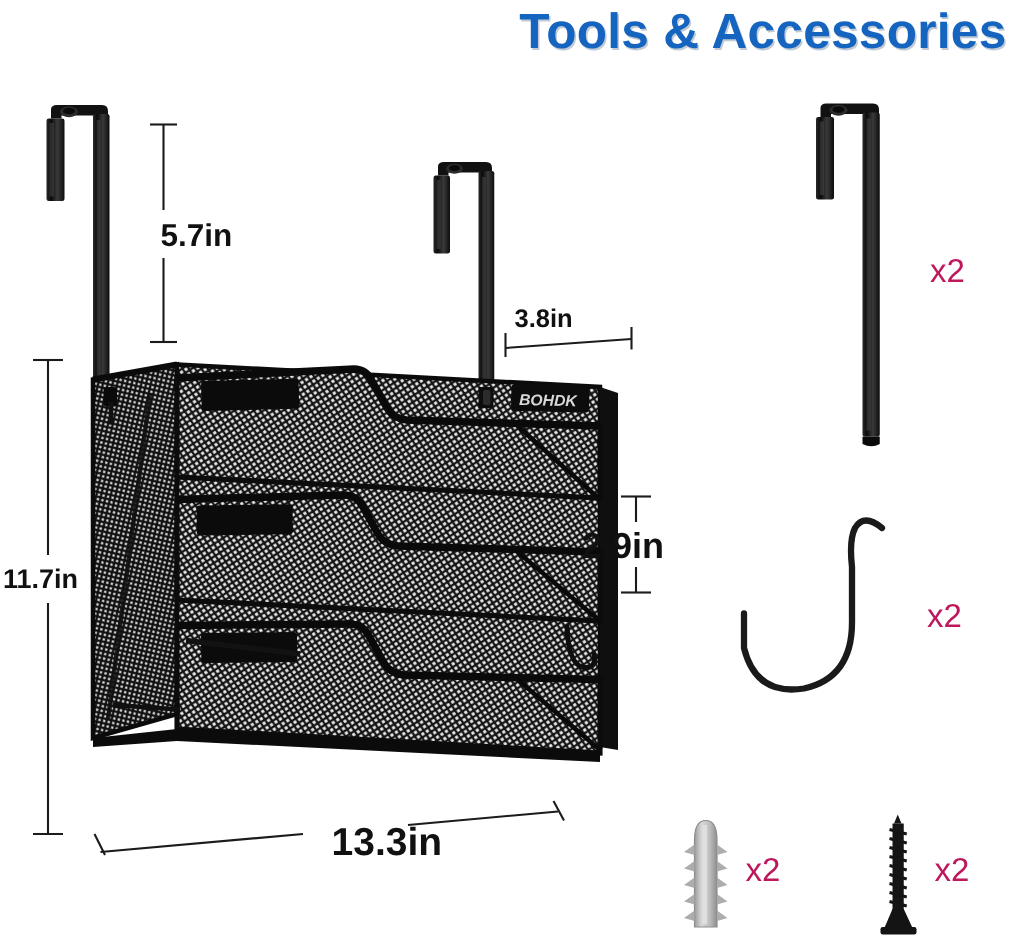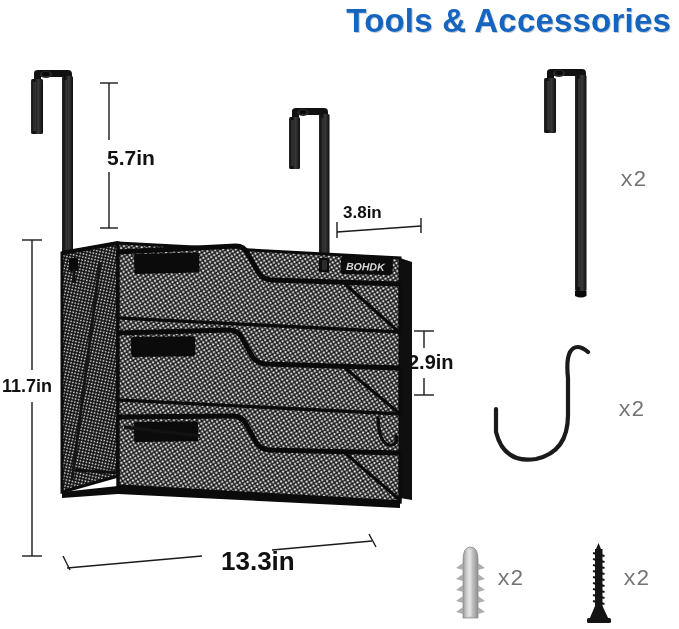--- a/index.html
+++ b/index.html
@@ -23,26 +23,26 @@
   
   .dimtxt{
     position:absolute;
     font-family:"Liberation Sans Narrow","Liberation Sans",sans-serif;
     font-weight:bold; color:#111; white-space:nowrap;
   }
   #d-57{left:85px; top:146px; font-size:21px;margin-left:22px;}
   #d-117{left:2px;  top:376px; font-size:18px;}
   #d-133{left:221px;top:546px; font-size:26px;}
   #d-38{left:343px; top:203px; font-size:17px;}
-  #d-29{left:408px; top:351px; font-size:20px;}
+  #d-29{left:388px; top:351px; font-size:24px;}
 
   
   .qty{
-    position:absolute; font-size:22px; color:#737373;
-    font-family:Liberation Mono, monospace; white-space:nowrap;
+    position:absolute; font-size:22px; color:#be185d;
+    font-family:Liberation Sans, sans-serif; white-space:nowrap;
   }
   #q-hanger{left:620px;top:168px;}
   #q-shook {left:618px;top:398px;}
   #q-anchor{left:497px;top:567px;}
   #q-screw {left:623px;top:567px;}
 
   svg{position:absolute;left:0;top:0;overflow:visible;}
   .svgroot{position:absolute;left:0;top:0;width:679px;height:629px;}
 </style>
 </head>

